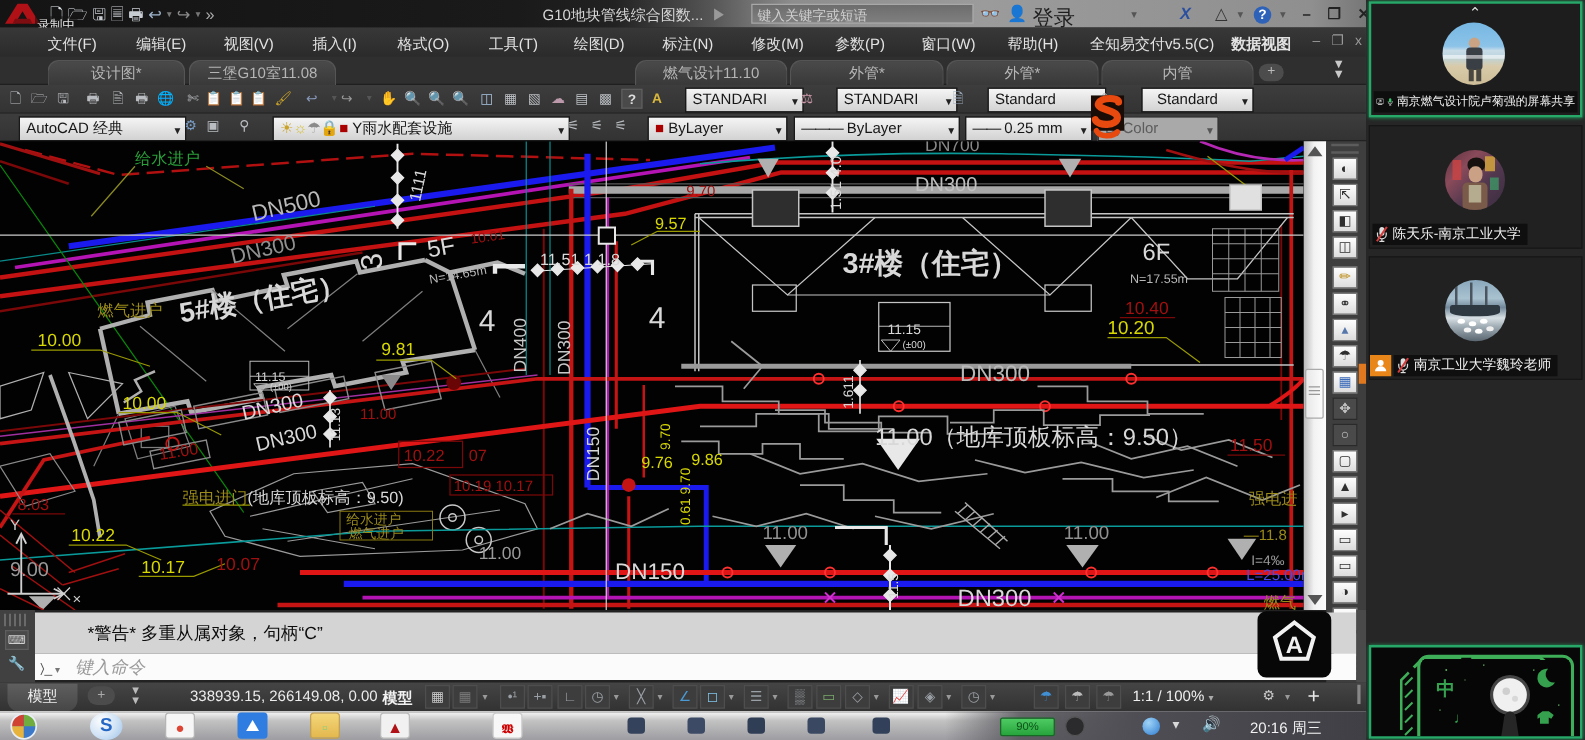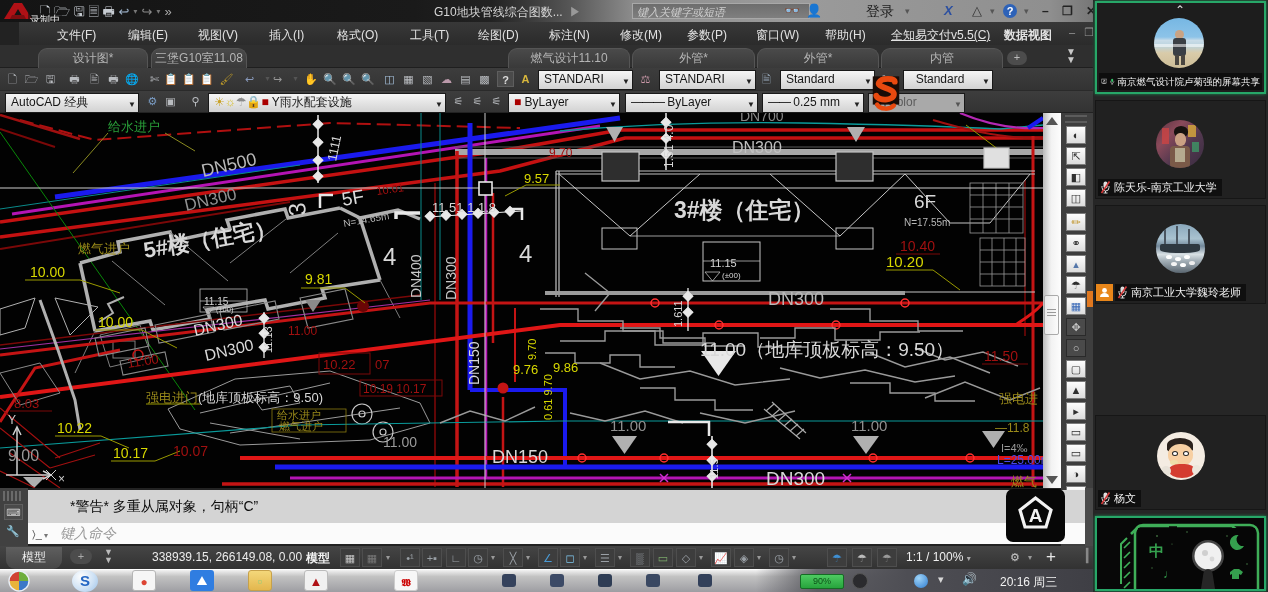--- a/index.html
+++ b/index.html
@@ -4,36 +4,36 @@
 <style>
 *{margin:0;padding:0;box-sizing:border-box;}
 html,body{width:1268px;height:592px;overflow:hidden;background:#222;}
 body{font-family:"Liberation Sans",sans-serif;position:relative;}
 .abs{position:absolute;}
 
 #titlebar{left:0;top:0;width:1093px;height:22px;background:linear-gradient(to right,#141414 0%,#1a1a1a 38%,#222 45%,#555 52%,#8d8d8d 58%,#9b9b9b 72%,#8f8f8f 96%,#777 100%);}
 #acadlogo{left:2px;top:1px;width:32px;height:20px;}
 .qat{left:38px;top:2px;color:#c8c8c8;font-size:13px;letter-spacing:2px;}
 #ttext{left:434px;top:4px;color:#d6d6d6;font-size:12px;}
-#searchbox{left:632px;top:3px;width:178px;height:16px;background:linear-gradient(#6d6d6d,#7f7f7f);border:1px solid #a8a8a8;color:#cfcfcf;font-size:11px;font-style:italic;padding:1px 4px;}
+#searchbox{left:601px;top:3px;width:178px;height:16px;background:linear-gradient(#6d6d6d,#7f7f7f);border:1px solid #a8a8a8;color:#cfcfcf;font-size:11px;padding:1px 4px;}
 .tbtn{top:3px;color:#2b2b2b;font-size:13px;}
 #winbtns{left:1042px;top:4px;color:#222;font-size:12px;letter-spacing:5px;font-weight:bold;}
 #recdot{left:28px;top:13px;color:#e8e8e8;font-size:10px;background:rgba(20,20,20,.6);padding:0 2px;}
 
-#menubar{left:0;top:22px;width:1130px;height:23px;background:linear-gradient(#383838,#2b2b2b);color:#e2e2e2;font-size:12px;margin-left:19px;}
+#menubar{left:0;top:22px;width:1130px;height:23px;background:linear-gradient(#383838,#2b2b2b);color:#e2e2e2;font-size:12px;}
 #menubar span{position:absolute;top:5px;}
 
 #tabbar{left:0;top:45px;width:1093px;height:23px;background:#2f2f2f;border-bottom:1px solid #1f1f1f;}
 .ftab{position:absolute;top:3px;height:20px;background:linear-gradient(#4a4a4a,#393939);border:1px solid #555;border-bottom:none;border-radius:9px 9px 0 0;color:#b5b5b5;font-size:12px;text-align:center;line-height:19px;}
 .ftab.act{background:linear-gradient(#5a5a5a,#454545);color:#f2f2f2;}
 
 #tb1{left:0;top:68px;width:1093px;height:23px;background:linear-gradient(#3d3d3d,#333);border-bottom:1px solid #2a2a2a;}
 #tb2{left:0;top:91px;width:1093px;height:22px;background:linear-gradient(#3d3d3d,#333);border-bottom:1px solid #222;}
 .ico{position:absolute;top:3px;width:17px;height:16px;color:#b9bcc0;font-size:11px;text-align:center;line-height:16px;}
-.fld{position:absolute;height:20px;background:linear-gradient(#f5f5f5,#d2d2d2);border:1px solid #191919;color:#161616;font-size:12px;line-height:16px;padding-left:5px;white-space:nowrap;overflow:hidden;}
+.fld{position:absolute;height:20px;background:linear-gradient(#f5f5f5,#d2d2d2);border:1px solid #191919;color:#161616;font-size:12px;line-height:16px;padding-left:5px;white-space:nowrap;overflow:hidden;margin-left:10px;}
 .fld .da{position:absolute;right:2px;top:3px;font-size:8px;color:#222;}
 .fld.gray{background:#a9a9a9;color:#5c5c5c;}
 
 #draw{left:0;top:113px;width:1043px;height:375px;background:#020202;overflow:hidden;}
 #vscroll{left:1043px;top:113px;width:18px;height:375px;background:linear-gradient(to right,#b9b9b9,#f2f2f2 45%,#fdfdfd);}
 #rtools{left:1061px;top:113px;width:32px;height:433px;background:#3e3e3e;}
 .rico{position:absolute;left:5px;width:20px;height:18px;background:linear-gradient(#fdfdfd,#dcdcdc);border:1px solid #7c7c7c;color:#2f2f2f;font-size:11px;text-align:center;line-height:17px;}
 .rico.dk{background:#4a4a4a;color:#c5c5c5;border-color:#2a2a2a;}
 
 #cmdstrip{left:0;top:488px;width:28px;height:58px;background:#414141;}
@@ -65,21 +65,21 @@
     <path d="M10 14 h12 l2 4 h-16 Z" fill="#7d0d10"></path>
   </svg>
 <div class="abs qat" style="left:40px;letter-spacing:0;">
   <span style="color:#dce2e8;">🗋</span>&nbsp;<span style="color:#dce2e8;">🗁</span>&nbsp;<span style="color:#c7ccd2;">🖫</span>&nbsp;<span style="color:#c7ccd2;">🗏</span>&nbsp;<span style="color:#c7ccd2;">🖶</span>&nbsp;<span style="color:#9fb4cc;">↩</span> <span style="color:#777;">▾</span> <span style="color:#8a8a8a;">↪</span> <span style="color:#777;">▾</span>&nbsp;<span style="color:#aaa;">»</span>
 </div>
 <div class="abs" id="recdot">录制中</div>
 <div class="abs" id="ttext">G10地块管线综合图数... &nbsp;<span style="color:#999;">▶</span></div>
 <div class="abs" id="searchbox">键入关键字或短语</div>
 <div class="abs tbtn" style="left:784px;">👓</div>
 <div class="abs tbtn" style="left:806px;">👤</div>
-<div class="abs tbtn" style="left:866px;font-size:14px;color:#1d1d1d;">登录</div>
+<div class="abs tbtn" style="left:826px;font-size:17px;color:#1d1d1d;">登录</div>
 <div class="abs tbtn" style="left:905px;color:#555;font-size:9px;top:6px;">▾</div>
 <div class="abs tbtn" style="left:944px;color:#2b4fa0;font-weight:bold;font-style:italic;">X</div>
 <div class="abs tbtn" style="left:972px;color:#333;">△</div>
 <div class="abs tbtn" style="left:990px;color:#555;font-size:9px;top:6px;">▾</div>
 <div class="abs tbtn" style="left:1003px;"><span style="display:inline-block;width:14px;height:14px;border-radius:50%;background:#2d62b8;color:#fff;font-size:11px;line-height:14px;text-align:center;font-weight:bold;">?</span></div>
 <div class="abs tbtn" style="left:1024px;color:#555;font-size:9px;top:6px;">▾</div>
 <div class="abs" id="winbtns">– ❐ ✕</div>
 
 <div class="abs" id="menubar">
 <span style="left:38px;">文件(F)</span>
@@ -87,28 +87,28 @@
     <span style="left:179px;">视图(V)</span>
     <span style="left:250px;">插入(I)</span>
     <span style="left:318px;">格式(O)</span>
     <span style="left:391px;">工具(T)</span>
     <span style="left:459px;">绘图(D)</span>
     <span style="left:530px;">标注(N)</span>
     <span style="left:601px;">修改(M)</span>
     <span style="left:668px;">参数(P)</span>
     <span style="left:737px;">窗口(W)</span>
     <span style="left:806px;">帮助(H)</span>
-    <span style="left:872px;text-decoration:underline;">全知易交付v5.5(C)</span>
+    <span style="left:872px;">全知易交付v5.5(C)</span>
     <span style="left:985px;font-weight:bold;">数据视图</span>
 <span style="left:1050px;top:4px;color:#999;font-size:11px;letter-spacing:3px;">– ❐ x</span>
 </div>
 
 <div class="abs" id="tabbar">
 <div class="ftab" style="left:38px;width:110px;">设计图*</div>
-<div class="ftab" style="left:151px;width:96px;">三堡G10室11.08</div>
+<div class="ftab" style="left:151px;width:118px;">三堡G10室11.08</div>
 <div class="ftab" style="left:508px;width:122px;">燃气设计11.10</div>
 <div class="ftab" style="left:632px;width:123px;">外管*</div>
 <div class="ftab" style="left:757px;width:122px;">外管*</div>
 <div class="ftab" style="left:881px;width:122px;font-family:Liberation Serif, serif;">内管</div>
 <div class="abs" style="left:1007px;top:6px;width:20px;height:14px;background:#4c4c4c;border-radius:7px;color:#bbb;text-align:center;line-height:13px;font-size:11px;">+</div>
 <div class="abs" style="left:1066px;top:3px;color:#c9c9c9;font-size:10px;line-height:8px;text-align:center;">▼<br>▼</div>
 </div>
 
 <div class="abs" id="tb1">
 <span class="ico" style="left:4px;">🗋</span>
@@ -668,40 +668,20 @@
     <svg width="11" height="13" viewBox="0 0 9 13">
           <rect x="2.5" y="0.5" width="4" height="7" rx="2" fill="#ddd"></rect>
           <path d="M1 5 v1.5 a3.5 3.5 0 0 0 7 0 V5 M4.5 10 v2 M2.5 12 h4" stroke="#ddd" fill="none"></path>
           <line x1="0.5" y1="12" x2="8.5" y2="0.5" stroke="#d43c3c" stroke-width="1.6"></line>
         </svg>
     <span>南京工业大学魏玲老师</span>
   </div>
 </div>
 
 
-<div class="vtile" style="top:415px;height:95px;">
-  <div class="avatar" style="left:61px;top:16px;width:48px;height:48px;background:#f4ece2;">
-    <div style="position:absolute;left:10px;top:6px;width:26px;height:14px;border-radius:50% 50% 20% 20%;background:#2a211c;"></div>
-    <div style="position:absolute;left:11px;top:12px;width:25px;height:22px;border-radius:48%;background:#f7cfa2;"></div>
-    <div style="position:absolute;left:15px;top:19px;width:6px;height:5px;border-radius:50%;border:1.5px solid #222;background:#fff;"></div>
-    <div style="position:absolute;left:26px;top:19px;width:6px;height:5px;border-radius:50%;border:1.5px solid #222;background:#fff;"></div>
-    <div style="position:absolute;left:13px;top:28px;width:8px;height:5px;border-radius:50%;background:#eda;"></div>
-    <div style="position:absolute;left:12px;top:32px;width:26px;height:14px;border-radius:40% 40% 50% 50%;background:#d43c30;"></div>
-    <div style="position:absolute;left:4px;top:34px;width:10px;height:10px;border-radius:50%;background:#e8e2d8;"></div>
-    <div style="position:absolute;left:35px;top:33px;width:9px;height:10px;border-radius:50%;background:#ece6dc;"></div>
-  </div>
-  <div class="vlabel">
-    <svg width="11" height="13" viewBox="0 0 9 13">
-          <rect x="2.5" y="0.5" width="4" height="7" rx="2" fill="#ddd"></rect>
-          <path d="M1 5 v1.5 a3.5 3.5 0 0 0 7 0 V5 M4.5 10 v2 M2.5 12 h4" stroke="#ddd" fill="none"></path>
-          <line x1="0.5" y1="12" x2="8.5" y2="0.5" stroke="#d43c3c" stroke-width="1.6"></line>
-        </svg>
-    <span>杨文</span>
-  </div>
-</div>
 
 <div class="vtile green" style="top:516px;height:75px;background:#080808;overflow:hidden;">
   <svg width="167" height="71" viewBox="0 0 167 71">
     <g fill="none" stroke="#3fae58" stroke-width="2">
       <path d="M34 16 l8 -8 h30 M80 8 h55 l10 8" stroke-width="2.5"></path>
       <rect x="38" y="7" width="123" height="78" rx="8" stroke-width="2.5"></rect>
       <path d="M30 20 l-6 6 v40" stroke-width="2"></path>
       <path d="M27 30 l6 -6 M27 40 l6 -6 M27 50 l6 -6 M27 60 l6 -6 M27 70 l6 -6" stroke-width="1.6"></path>
     </g>
     <rect x="41" y="10" width="117" height="61" fill="#060606"></rect>

